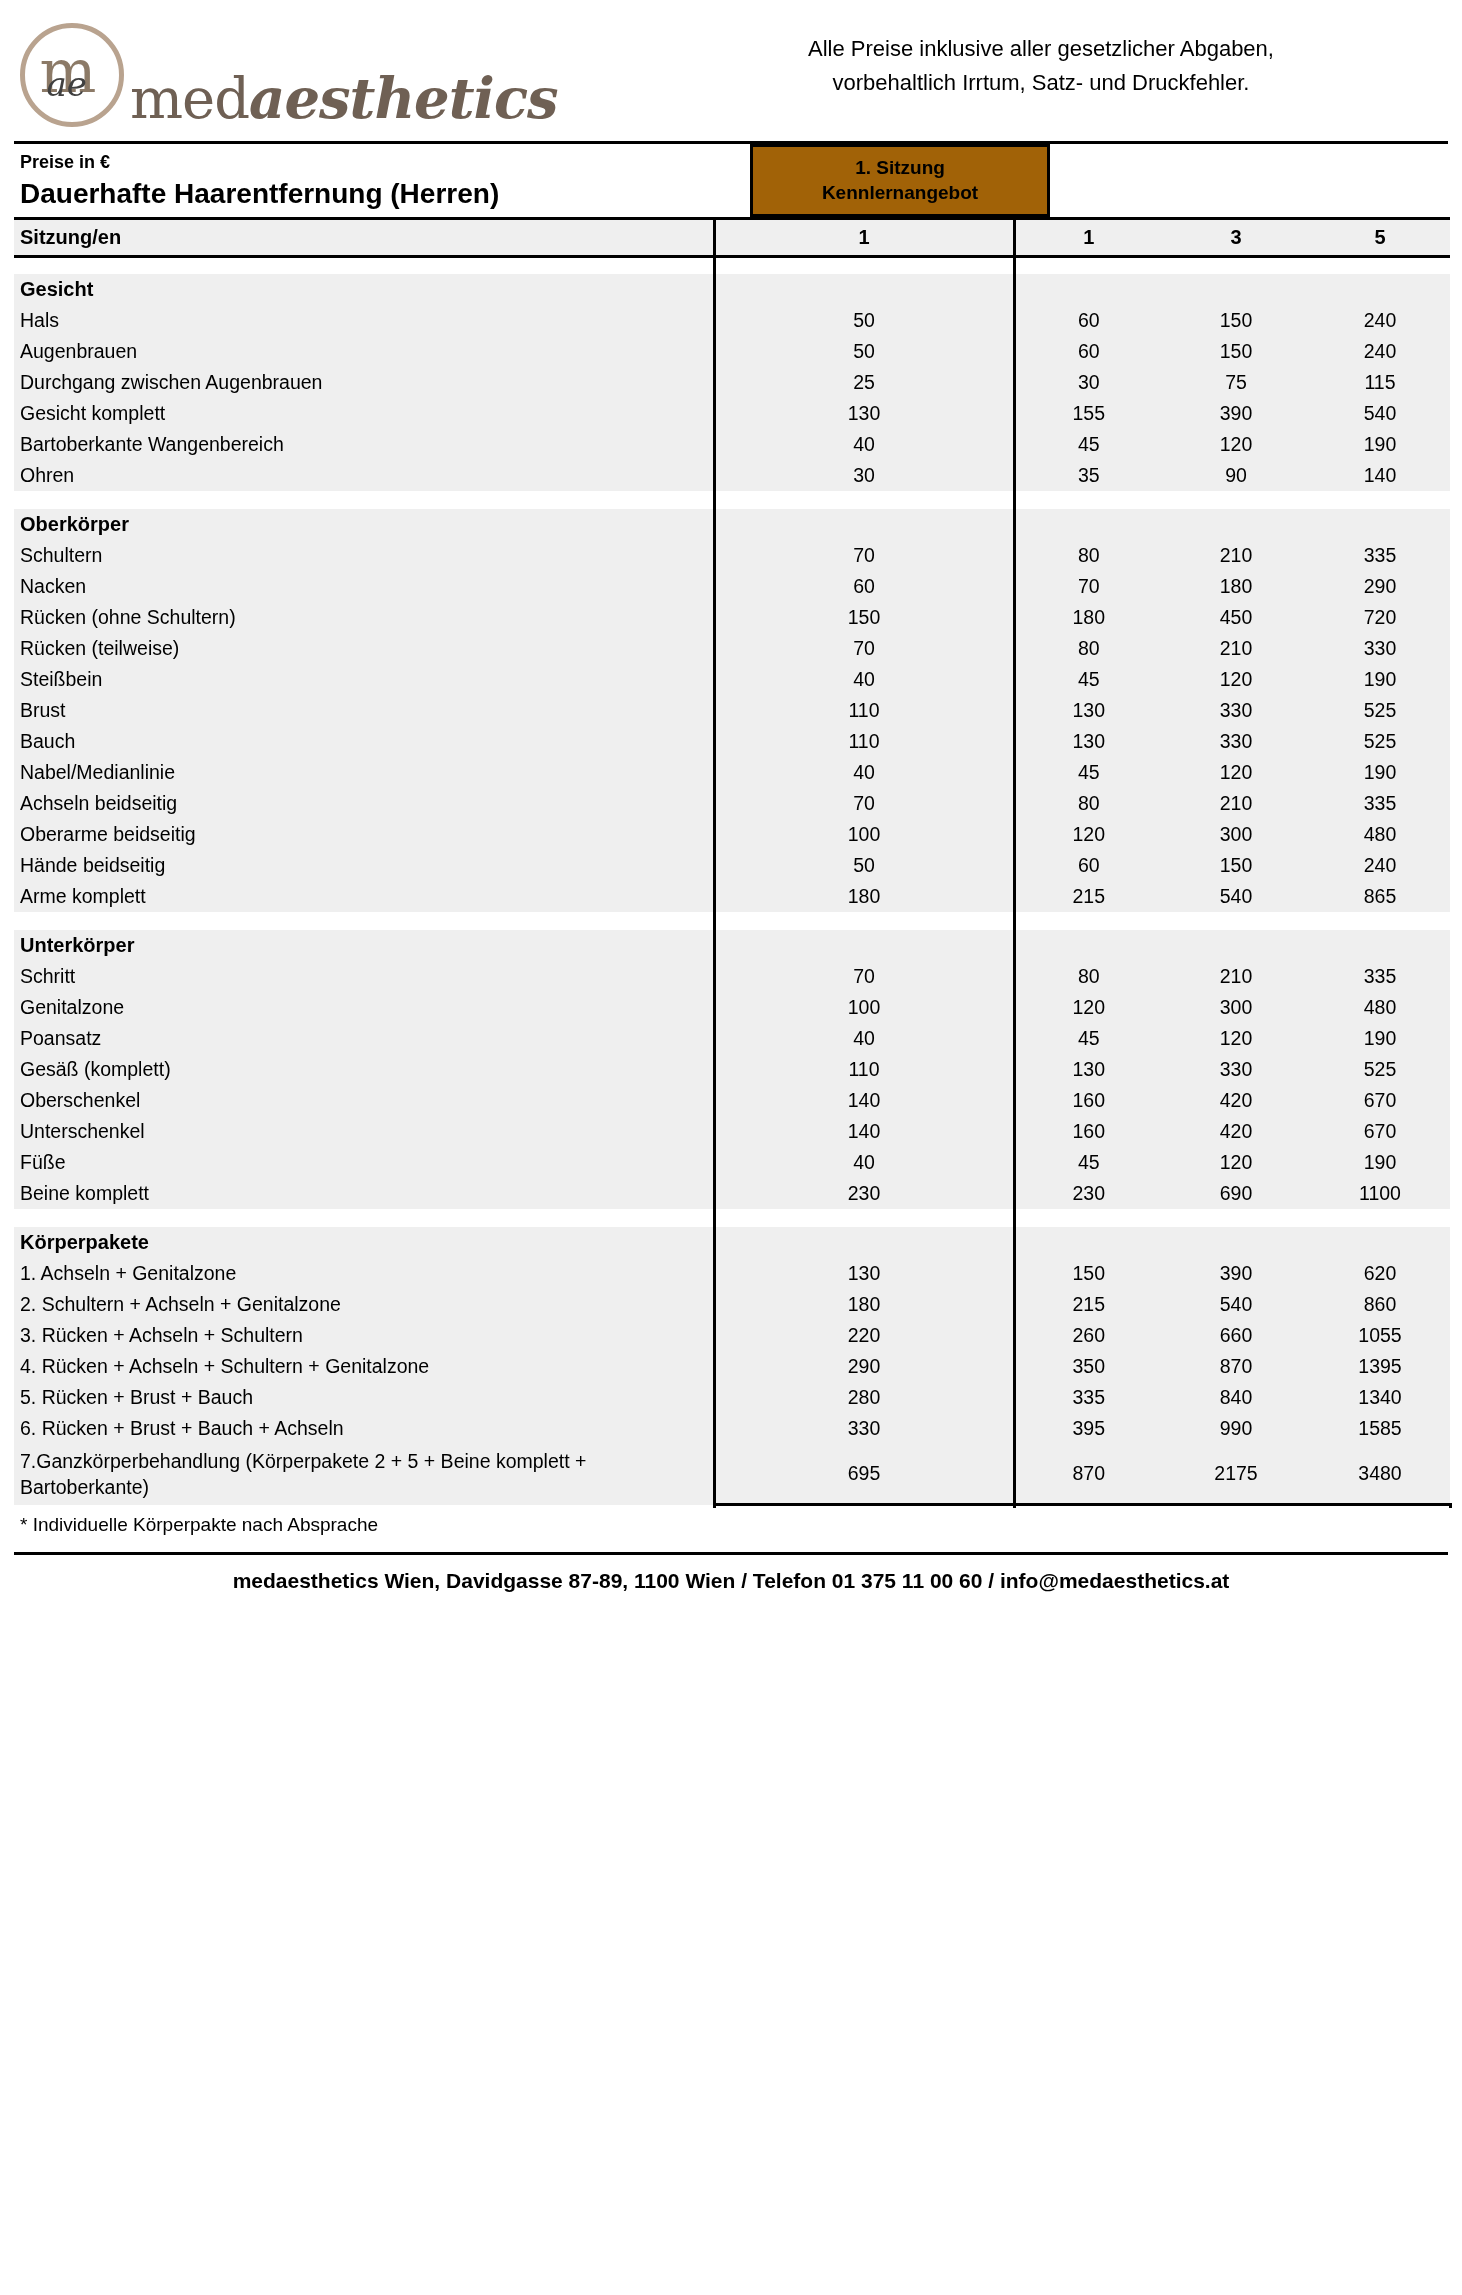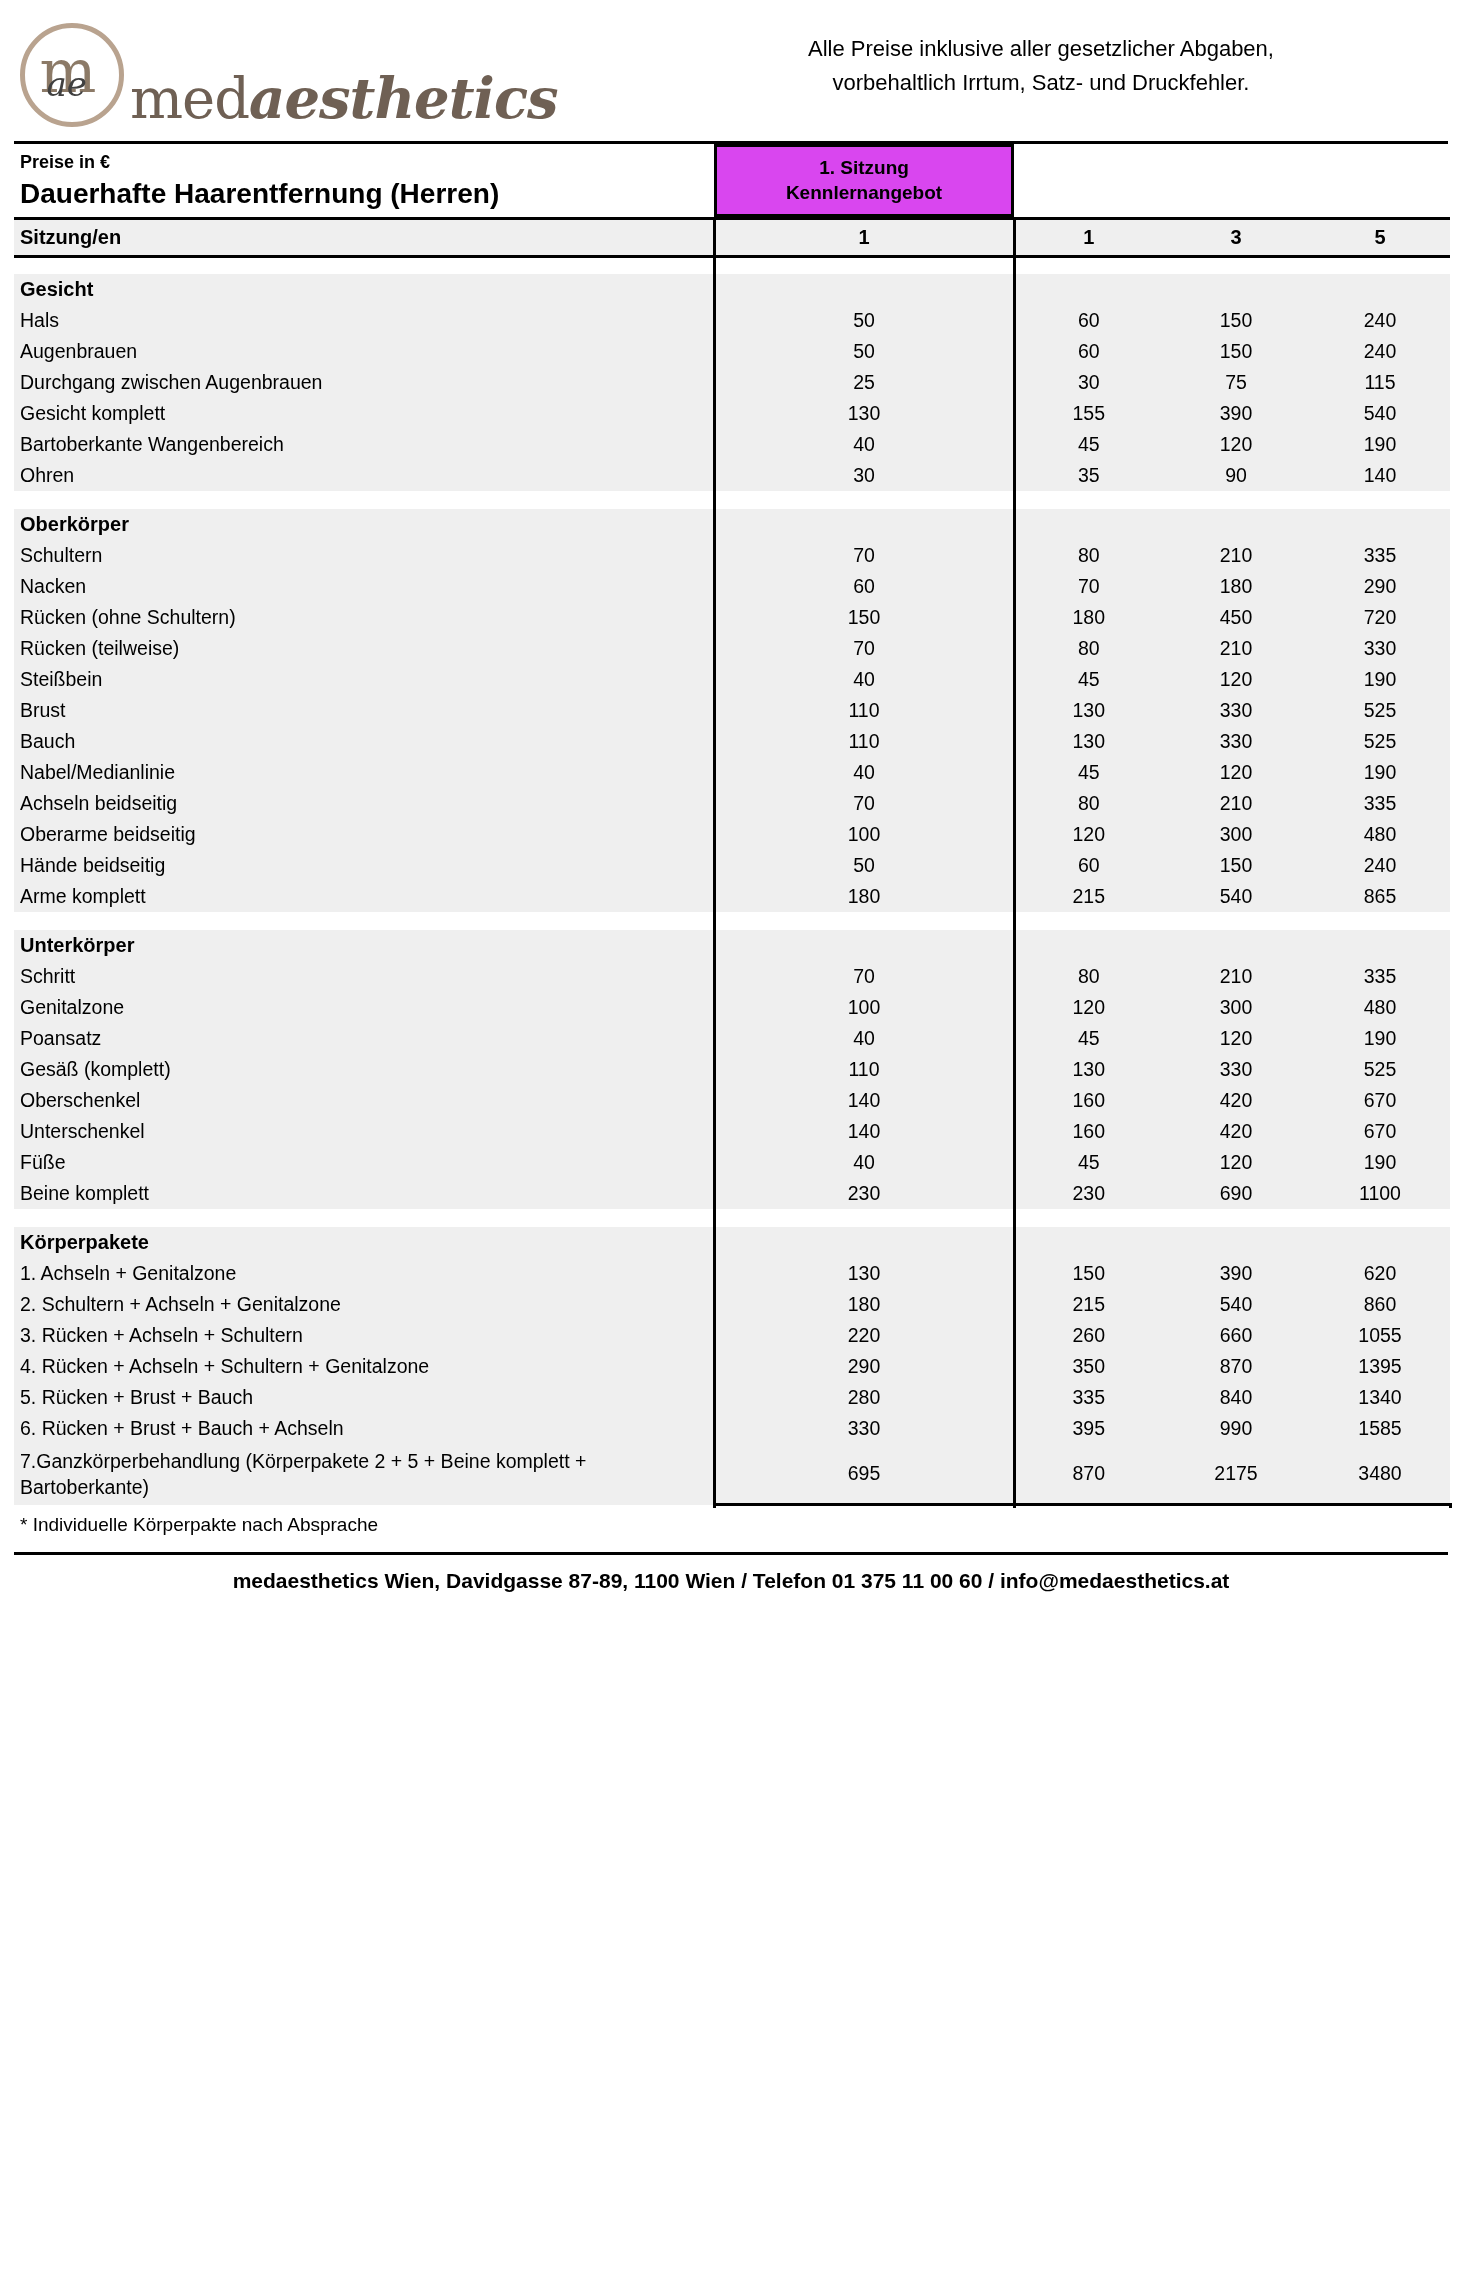--- a/index.html
+++ b/index.html
@@ -77,20 +77,21 @@
     padding-top: 14px;
     padding-right: 20px;
   }
 
   
   .title-band {
     display: flex;
     align-items: stretch;
     border-top: 3px solid #000;
     margin-top: 4px;
+    gap: 28px;
   }
   .title-left {
     width: 700px;
     padding: 8px 6px 6px 6px;
   }
   .title-left .small {
     font-size: 18px;
     font-weight: bold;
     line-height: 1.2;
   }
@@ -103,22 +104,22 @@
   .title-box {
     width: 300px;
     border: 3px solid #000;
     display: flex;
     align-items: center;
     justify-content: center;
     text-align: center;
     font-size: 19px;
     font-weight: bold;
     line-height: 1.35;
-    background: #d946ef;
-    margin-left: 0;
+    background: #a16207;
+    margin-left: 8px;
   }
   .title-box2 {
     flex: 1;
     border: 3px solid #000;
     display: flex;
     align-items: center;
     justify-content: center;
     text-align: center;
     font-size: 21px;
     font-weight: bold;

